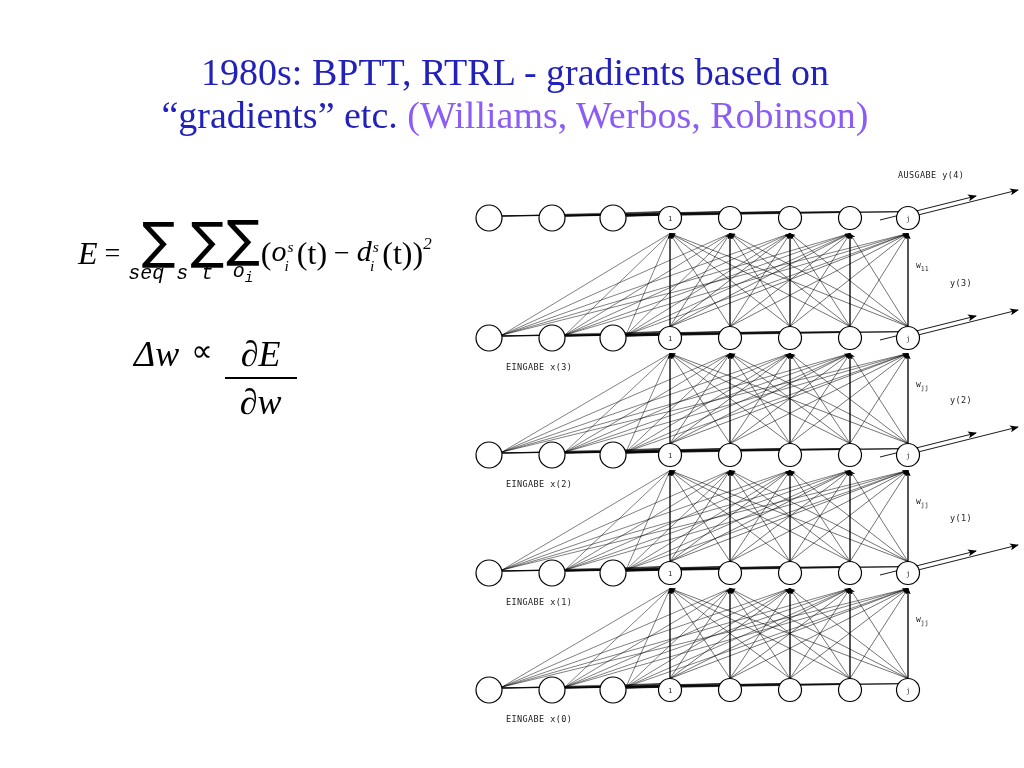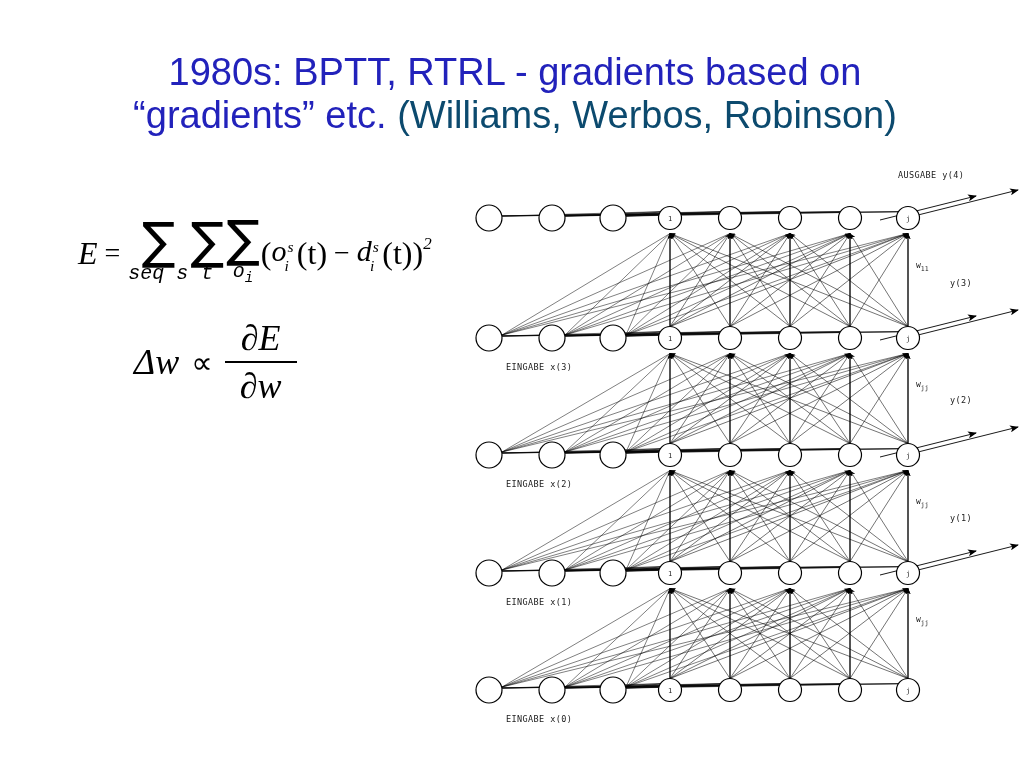--- a/index.html
+++ b/index.html
@@ -19,31 +19,31 @@
   
   #title-block {
     position: absolute;
     left: 60px;
     top: 52px;
     width: 910px;
     text-align: center;
     line-height: 1.08;
   }
   .title-line {
-    font-family: Liberation Sans, sans-serif;
+    font-family: Liberation Serif, serif;
     font-size: 38px;
     font-weight: 400;
     color: #2222bb;
     white-space: nowrap;
   }
   .title-line-2 {
     margin-top: 2px;
   }
   .title-authors {
-    color: #0c4a6e;
+    color: #8b5cf6;
   }
 
   
   #equations {
     position: absolute;
     left: 78px;
     top: 205px;
     width: 420px;
     color: #000000;
     font-family: "Liberation Serif", serif;
@@ -113,24 +113,23 @@
   .sq-exp {
     font-size: 17px;
     font-style: italic;
     vertical-align: super;
     position: relative;
     top: -9px;
   }
 
   
   #eq2 {
-    margin-top: 16px;
+    margin-top: 32px;
     margin-left: 56px;
     display: flex;
-    align-items: center;
   }
   .delta-w {
     font-style: italic;
     font-size: 36px;
     font-family: "Liberation Serif", serif;
   }
   .prop-sym {
     font-size: 30px;
     padding: 0 12px;
     font-family: "DejaVu Sans", sans-serif;

